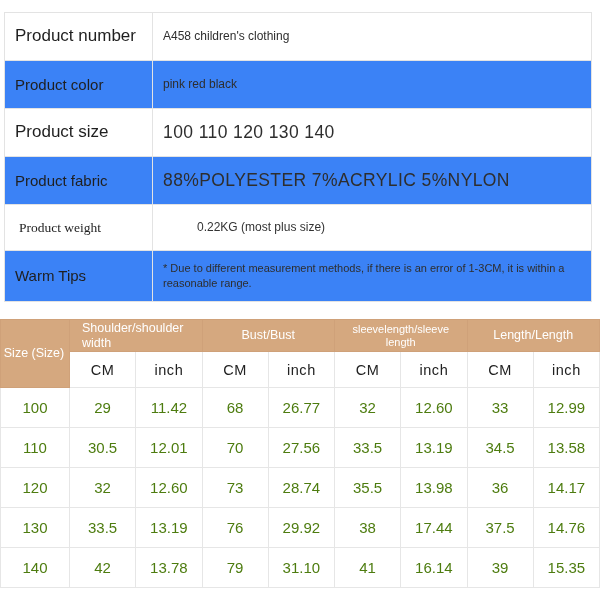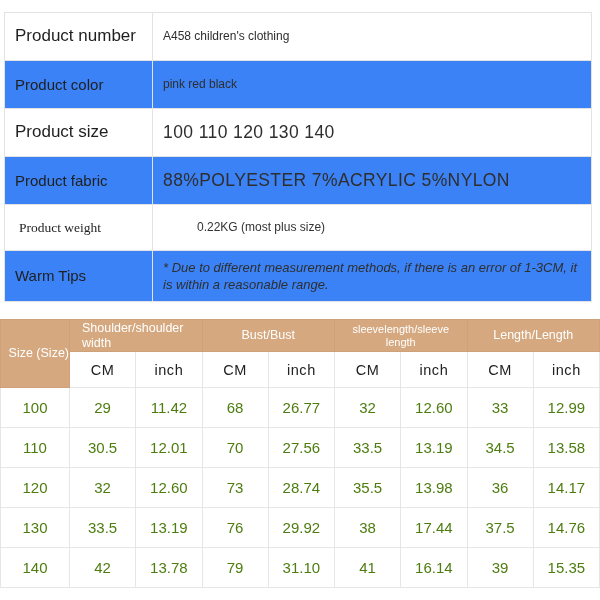--- a/index.html
+++ b/index.html
@@ -65,23 +65,22 @@
   .spec-value.val-big {
     font-size: 17.5px;
     letter-spacing: 0.4px;
   }
   .spec-value.val-small {
     font-size: 12px;
     color: #333;
     padding-left: 44px;
   }
   .spec-value.val-tips {
-    font-size: 13px;
+    font-size: 11px;
     line-height: 1.32;
-    font-style: italic;
   }
 
   .row-number td   { height: 47px; }
   .row-color td    { height: 47px; }
   .row-size td     { height: 47px; }
   .row-fabric td   { height: 47px; }
   .row-weight td   { height: 45px; }
   .row-tips td     { height: 50px; }
 
   
@@ -105,21 +104,21 @@
     height: 31px;
     font-size: 12.5px;
     line-height: 1.15;
     padding: 0 3px;
     border-color: #cfa179;
   }
   .size-table thead th.group-head.head-size {
     font-size: 12.5px;
     padding-left: 0;
     padding-right: 0;
-    text-align: right;
+    text-align: center;
     text-indent: -2px;
   }
   .size-table thead th.group-head.head-shoulder {
     text-align: left;
     padding-left: 12px;
   }
   .size-table thead th.group-head.head-sleeve {
     font-size: 11px;
   }
   .size-table thead th.unit-head {

